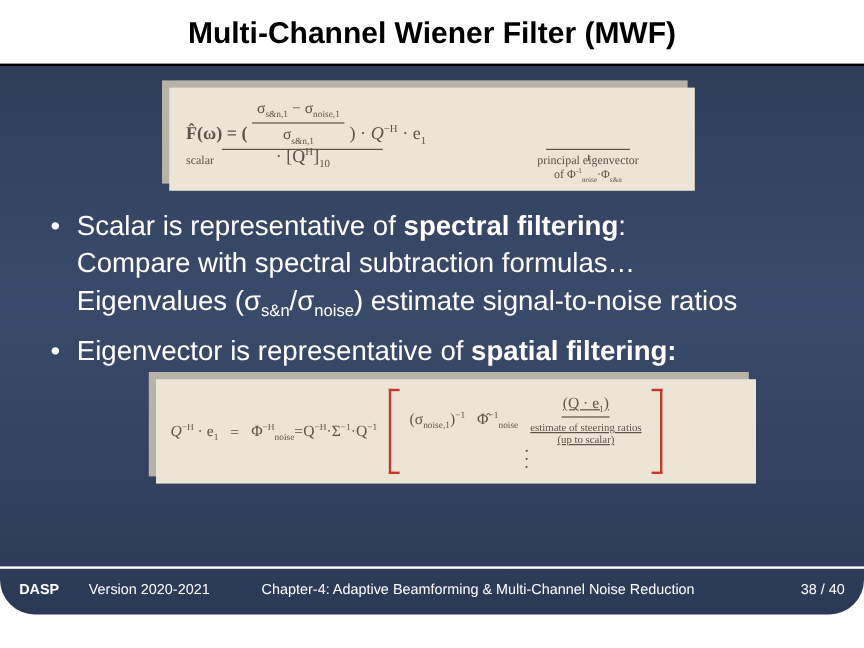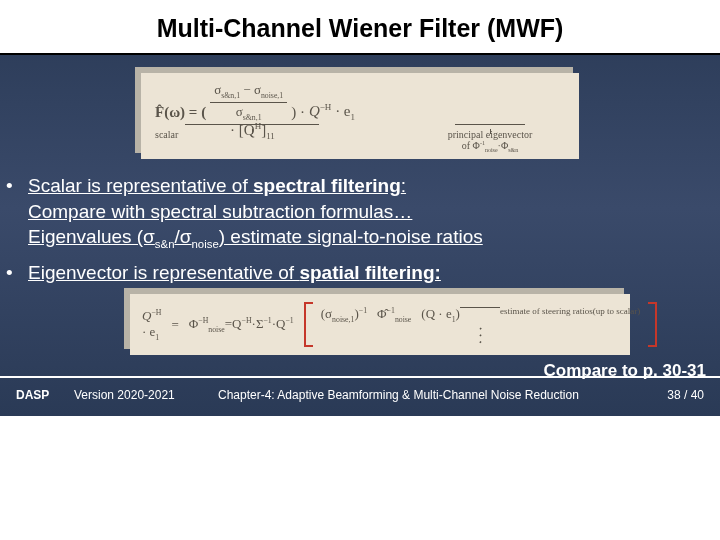--- a/index.html
+++ b/index.html
@@ -5,24 +5,25 @@
   html, body {
     margin: 0;
     padding: 0;
     width: 720px;
     height: 540px;
     overflow: hidden;
     font-family: Arial, Helvetica, sans-serif;
   }
   .slide {
     width: 720px;
-    height: 416px;
+    height: 512px;
     background: linear-gradient(180deg, #2a3a56 0%, #3a4a6a 50%, #2a3a56 100%);
     color: #000;
     position: relative;
+    border-radius: 29px;
   }
   .title {
     color: #000;
     background: #fff;
     font-size: 25px;
     font-weight: bold;
     text-align: center;
     padding: 14px 0 10px;
     border-bottom: 2.5px solid #000;
   }
@@ -41,24 +42,23 @@
   .eq1 { height: 86px; }
   .eq1-inner { display: flex; align-items: center; height: 54px; gap: 4px; }
   .frac { display: inline-flex; flex-direction: column; text-align: center; vertical-align: middle; line-height: 1; }
   .frac .num { border-bottom: 1px solid #5a544a; padding: 0 4px 2px; font-size: 13px; }
   .frac .den { padding: 2px 4px 0; font-size: 13px; }
   .und { display:inline-flex; flex-direction:column; align-items:center; }
   .sup { font-size: 0.6em; vertical-align: super; }
   .sub { font-size: 0.6em; vertical-align: sub; }
   .bullets {
     color: #fff;
-    font-size: 19px;
-    padding: 0 40px 0 28px;
+    font-size: 23px;
+    padding: 0 40px 0 64px;
     line-height: 1.35;
-    text-decoration: underline;
   }
   .bullets .item { margin-bottom: 8px; position: relative; }
   .bullets .item::before {
     content: "•";
     position: absolute;
     left: -22px;
     top: 0;
   }
   .bullets b { font-weight: bold; }
   .sub2 { font-size: 0.6em; vertical-align: sub; }
@@ -124,21 +124,21 @@
       <span style="font-size:15px;"><b>F̂(ω) = (</b></span>
       <span class="und">
         <span class="frac">
           <span class="num">
             <span>σ</span><span class="sub">s&amp;n,1</span><span> − σ</span><span class="sub">noise,1</span>
           </span>
           <span class="den">
             <span>σ</span><span class="sub">s&amp;n,1</span>
           </span>
         </span>
-        <span style="font-size:15px;">&nbsp;<span> · [Q</span><span class="sup">H</span><span>]</span><span class="sub">11</span></span>
+        <span style="font-size:15px;">&nbsp;<span> · [Q</span><span class="sup">H</span><span>]</span><span class="sub">10</span></span>
       </span>
       <span style="font-size:15px;">) ·  </span>
       <span class="und">
         <span style="font-size:15px;"><i>Q</i><span class="sup">−H</span><span> · e</span><span class="sub">1</span></span>
       </span>
     </div>
     <div style="display:flex; position:absolute; bottom:6px; left:14px; right:14px;">
       <div style="flex:0 0 194px; ">
         <div style="border-top:1px solid #5a544a; height:4px; margin:0 30px; position:relative;">
           <div style="position:absolute; left:50%; bottom:-5px; width:1px; height:5px; background:#5a544a;"></div>
@@ -177,37 +177,36 @@
         <span><span style="font-family:'Times New Roman';">Φ</span><span class="sup">−H</span><span class="sub">noise</span><span>=Q</span><span class="sup">−H</span><span>·Σ</span><span class="sup">−1</span><span>·Q</span><span class="sup">−1</span></span>
       </span>
       <span class="matrix">
         <span class="mbracket left"></span>
         <span class="mcontent">
           <span class="mrow">
             <span><span>(σ</span><span class="sub">noise,1</span><span>)</span><span class="sup">−1</span></span>
             <span style="display:inline-flex; flex-direction:column; align-items:center;">
               <span><span>Φ̂</span><span class="sup">−1</span><span class="sub">noise</span></span>
             </span>
-            <span style="text-align:center; display:inline-flex; flex-direction:row;">
+            <span style="text-align:center; display:inline-flex; flex-direction:column;text-decoration:underline;">
               <span><span>(Q · e</span><span class="sub">1</span><span>)</span></span>
               <span style="border-top:1px solid #5a544a; height:3px; width:40px; margin:1px auto 0;"></span>
               <span style="font-size:9px;">estimate of steering ratios</span>
               <span style="font-size:9px;">(up to scalar)</span>
             </span>
           </span>
           <span class="mrow" style="justify-content:center;">
               <span class="dots">⋱</span>
             </span>
         </span>
         <span class="mbracket right"></span>
       </span>
     </div>
   </div>
 
-  <div class="compare">Compare to p. 30-31</div>
 
   <div class="footer">
     <div class="dasp">DASP</div>
     <div class="ver">Version 2020-2021</div>
     <div class="chap">Chapter-4: Adaptive Beamforming &amp; Multi-Channel Noise Reduction</div>
     <div class="page">38 / 40</div>
   </div>
 
 </div>
 

